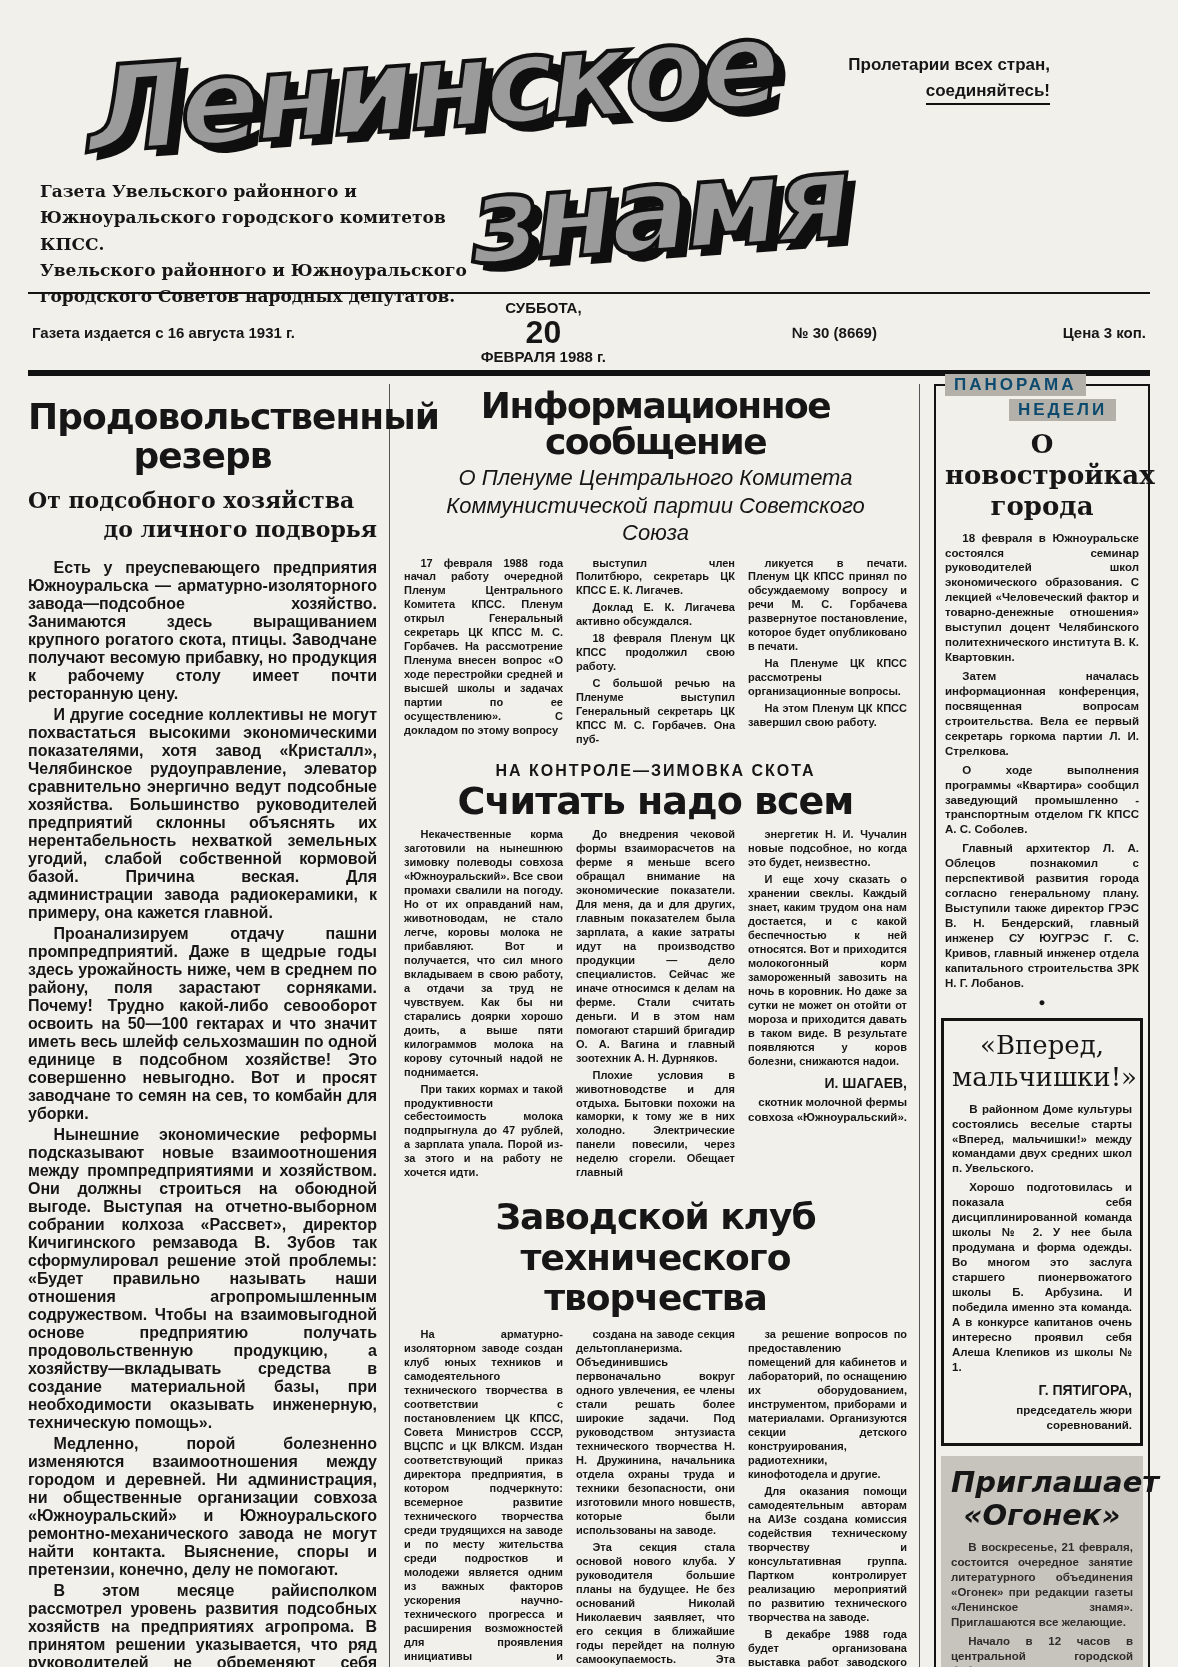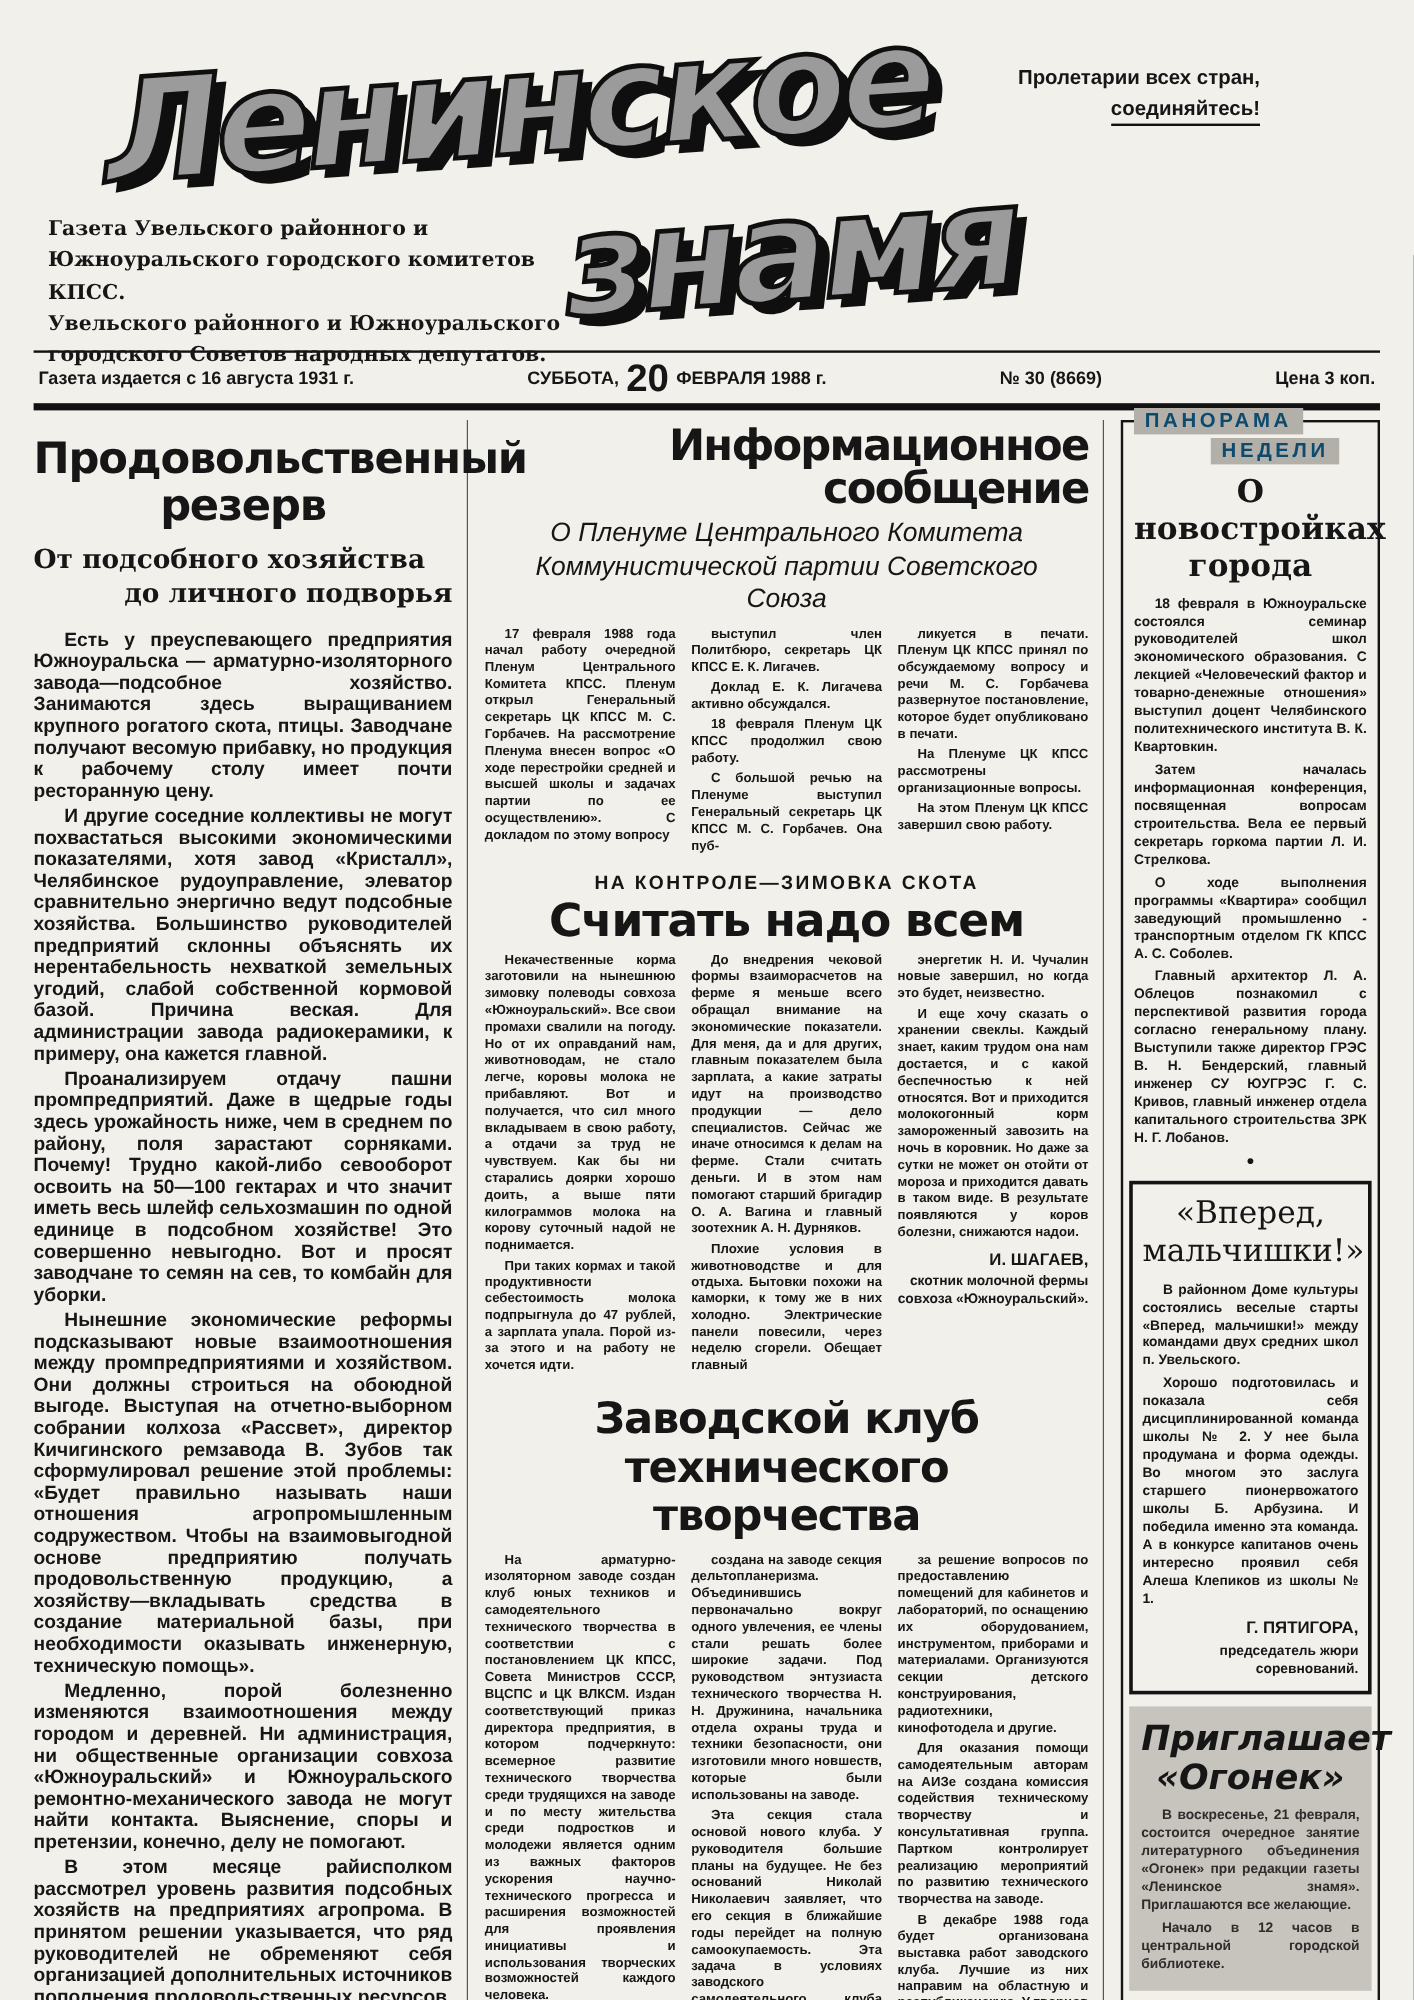--- a/index.html
+++ b/index.html
@@ -28,37 +28,37 @@
     position:absolute; left:40px; top:178px; width:450px; z-index:3;
     font-family:"DejaVu Serif", serif; font-weight:bold; font-size:17px; line-height:1.55;
   }
   
   .datebar {
     margin:0 28px; border-top:2px solid #121212;
     display:flex; align-items:center; justify-content:space-between;
     padding:5px 4px 3px; font-weight:bold; font-size:15px;
   }
   .datebar .db-day { font-size:32px; line-height:1; margin:0 6px; }
-  .db-mid { display:flex; align-items:center; }
+  .db-mid { display:flex; align-items:center;flex-direction:column; }
   .thickrule { height:6px; background:#121212; margin:2px 28px 0; }
   
   .content { display:grid; grid-template-columns:362px 1fr 216px; column-gap:14px; margin:8px 28px 0; }
   .col-left  { border-right:1px solid #555; padding-right:12px; }
   .col-center{ border-right:1px solid #555; padding-right:12px; }
   
   .art p { font-weight:bold; text-align:justify; text-indent:1.6em; margin:0 0 3px; }
   .h-left {
     font-family:"DejaVu Sans", sans-serif; font-weight:bold; font-size:36px;
     letter-spacing:-1px; text-align:center; line-height:1.08; margin:14px 0 10px;
   }
   .subhead-left { font-family:"DejaVu Serif", serif; font-weight:bold; font-size:22px; margin:0 0 14px; line-height:1.35; }
   .subhead-left .sl2 { text-align:right; }
   .h-info {
     font-family:"DejaVu Sans", sans-serif; font-weight:bold; font-size:36px;
-    letter-spacing:-1.5px; text-align:right; margin:4px 0 4px; line-height:1;
+    letter-spacing:-1.5px; text-align:center; margin:4px 0 4px; line-height:1;
   }
   .sub-info { font-style:italic; font-size:22px; text-align:center; line-height:1.25; margin:0 6px 10px; font-weight:500; }
   .cols3 { display:grid; grid-template-columns:1fr 1fr 1fr; column-gap:13px; }
   .cols3 p { font-size:11px; line-height:1.27; font-weight:bold; text-align:justify; text-indent:1.5em; margin:0 0 3px; }
   .kicker { text-align:center; font-weight:bold; font-size:16px; letter-spacing:2px; margin:12px 0 0; }
   .h-count {
     font-family:"DejaVu Sans", sans-serif; font-weight:bold; font-size:38px;
     letter-spacing:-1px; text-align:center; margin:2px 0 8px; line-height:1;
   }
   .h-club {
@@ -158,21 +158,21 @@
         <div class="cols3">
           <div class="c">
             <p>Некачественные корма заготовили на нынешнюю зимовку полеводы совхоза «Южноуральский». Все свои промахи свалили на погоду. Но от их оправданий нам, животноводам, не стало легче, коровы молока не прибавляют. Вот и получается, что сил много вкладываем в свою работу, а отдачи за труд не чувствуем. Как бы ни старались доярки хорошо доить, а выше пяти килограммов молока на корову суточный надой не поднимается.</p>
             <p>При таких кормах и такой продуктивности себестоимость молока подпрыгнула до 47 рублей, а зарплата упала. Порой из-за этого и на работу не хочется идти.</p>
           </div>
           <div class="c">
             <p>До внедрения чековой формы взаиморасчетов на ферме я меньше всего обращал внимание на экономические показатели. Для меня, да и для других, главным показателем была зарплата, а какие затраты идут на производство продукции — дело специалистов. Сейчас же иначе относимся к делам на ферме. Стали считать деньги. И в этом нам помогают старший бригадир О. А. Вагина и главный зоотехник А. Н. Дурняков.</p>
             <p>Плохие условия в животноводстве и для отдыха. Бытовки похожи на каморки, к тому же в них холодно. Электрические панели повесили, через неделю сгорели. Обещает главный</p>
           </div>
           <div class="c">
-            <p>энергетик Н. И. Чучалин новые завершил, но когда это будет, неизвестно.</p>
+            <p>энергетик Н. И. Чучалин новые подсобное, но когда это будет, неизвестно.</p>
             <p>И еще хочу сказать о хранении свеклы. Каждый знает, каким трудом она нам достается, и с какой беспечностью к ней относятся. Вот и приходится молокогонный корм замороженный завозить на ночь в коровник. Но даже за сутки не может он отойти от мороза и приходится давать в таком виде. В результате появляются у коров болезни, снижаются надои.</p>
             <div class="byline">
               <p class="bn">И. ШАГАЕВ,</p>
               <p class="br">скотник молочной фермы совхоза «Южноуральский».</p>
             </div>
           </div>
         </div>
       </article>
 
       <article class="art">

